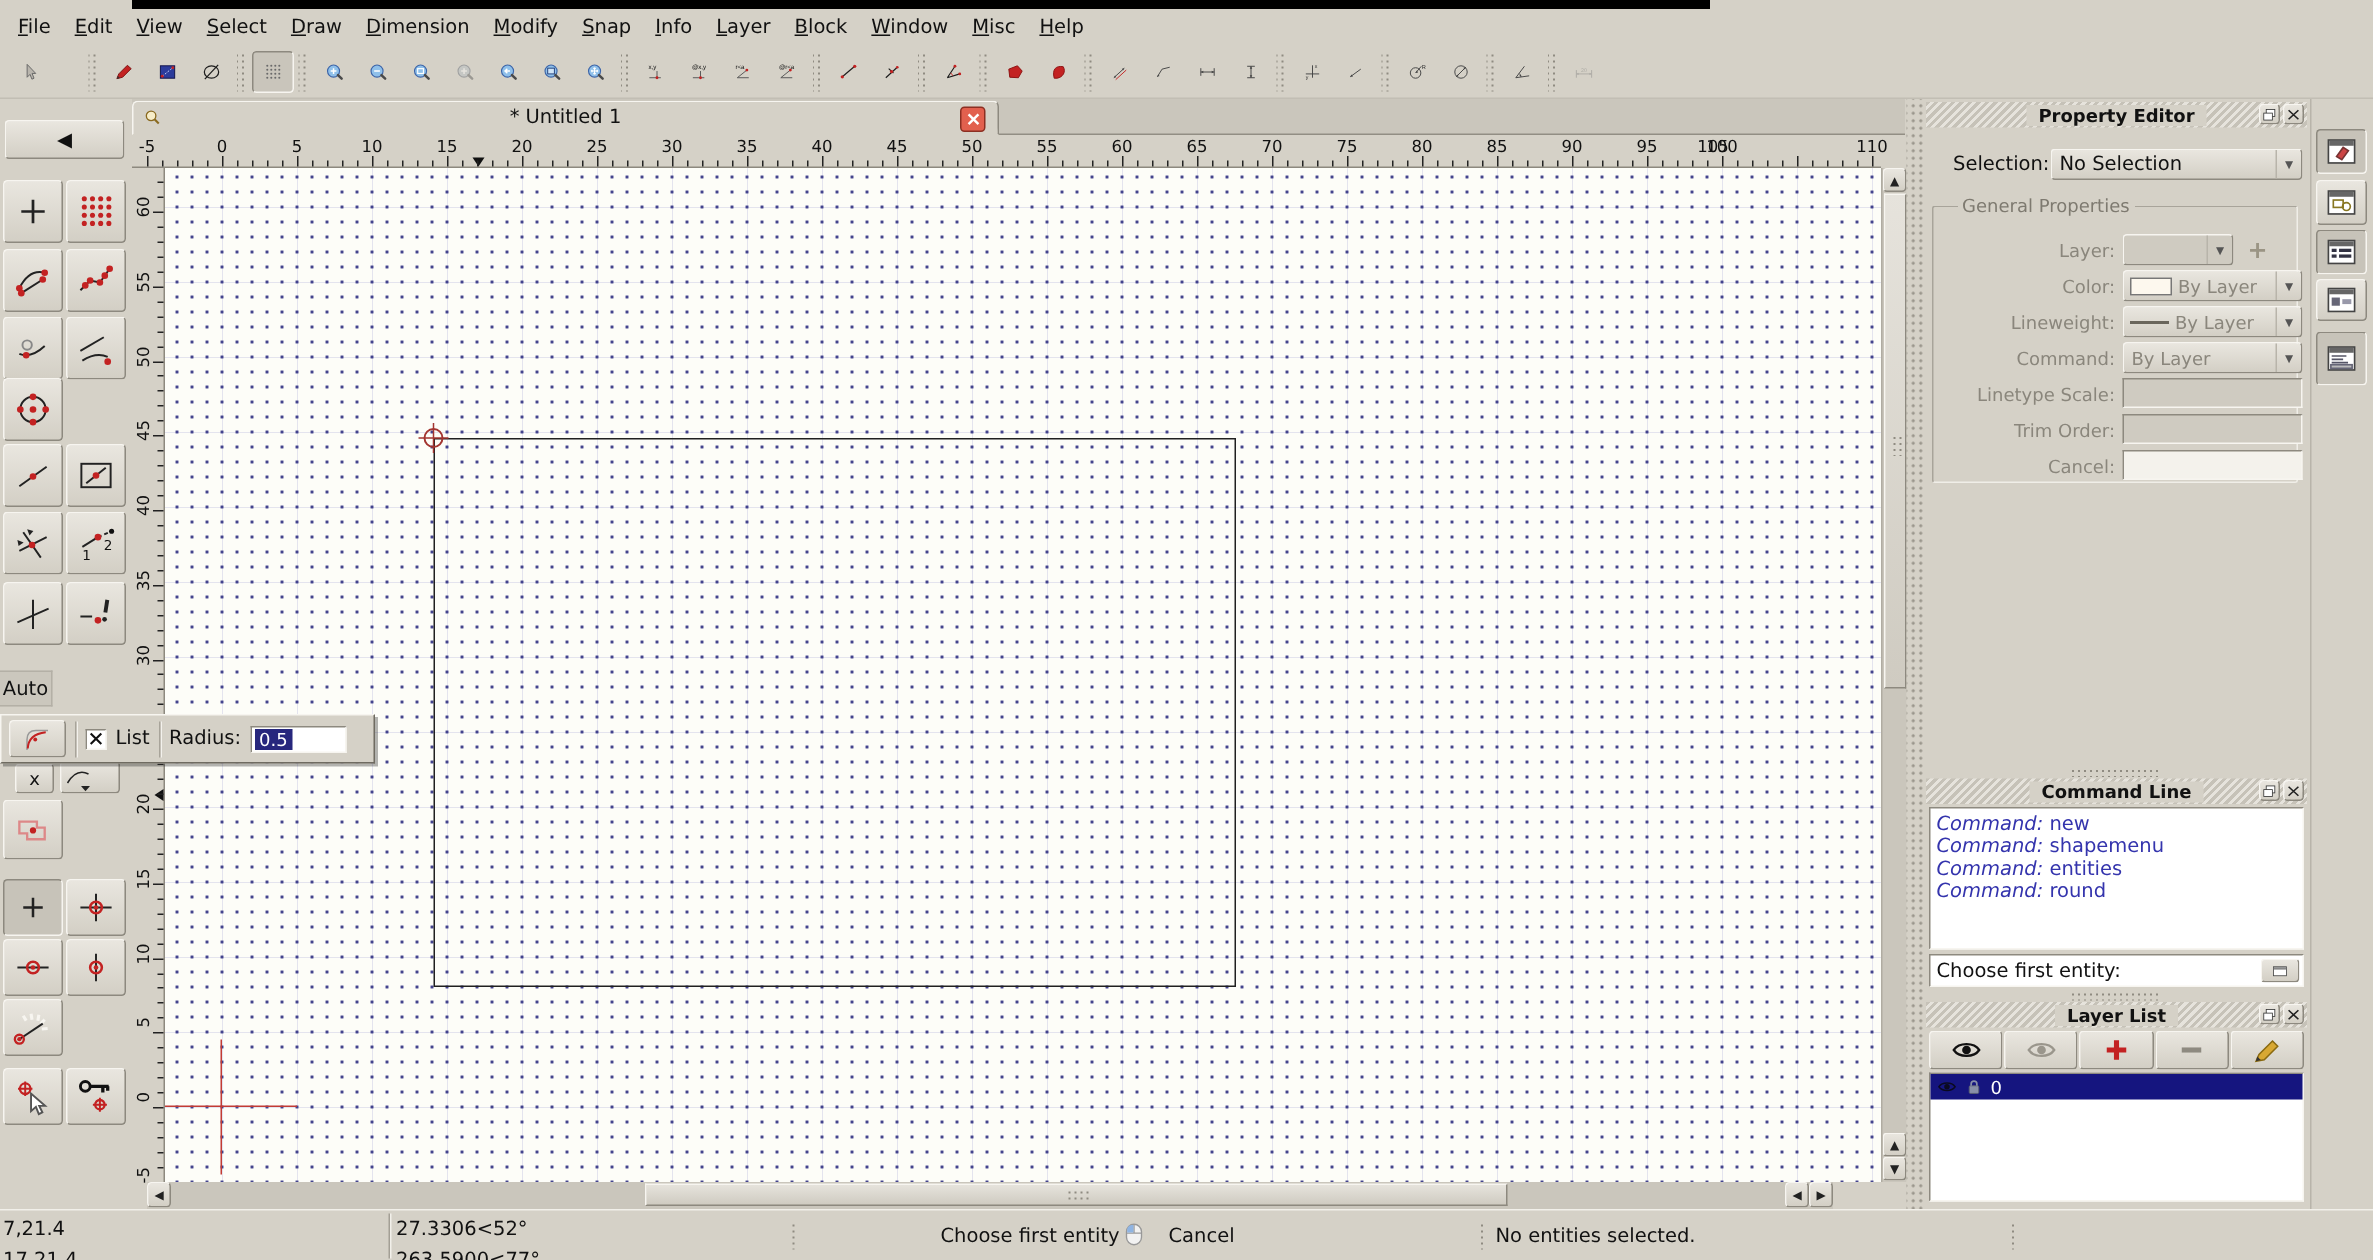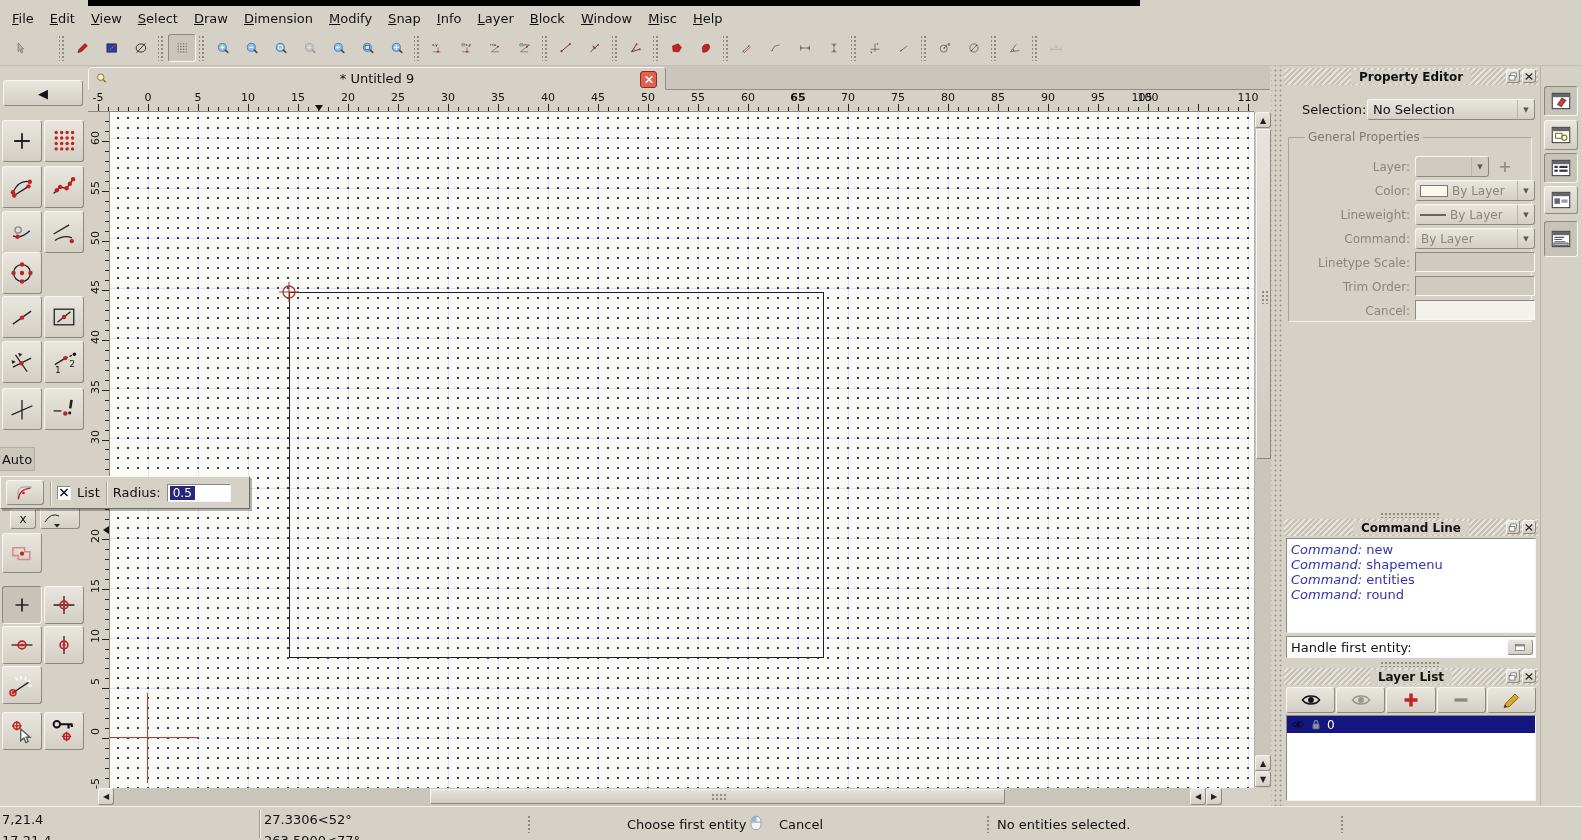--- a/index.html
+++ b/index.html
@@ -710,21 +710,21 @@
 </div>
 
 <div class="abs" id="tabbar">
   <div id="doc-tab">
     <span class="ic sm" style="position:absolute;left:6px;top:4px">
         <svg viewBox="0 0 22 20" xmlns="http://www.w3.org/2000/svg">
           <circle cx="9" cy="8" r="5" fill="#f7edc8" stroke="#8a6a20" stroke-width="1.4"></circle>
           <path d="M12.6 11.6 L17 16" stroke="#8a6a20" stroke-width="2.2"></path>
         </svg>
       </span>
-    <span class="title">* Untitled 9</span>
+    <span class="title">* Untitled 1</span>
     <div id="tab-close">
       <span class="ic xs">
           <svg viewBox="0 0 22 20" xmlns="http://www.w3.org/2000/svg">
             <path d="M5 4 L17 16 M17 4 L5 16" stroke="#fff" stroke-width="3"></path>
           </svg>
         </span>
     </div>
   </div>
 </div>
 <div class="abs" id="ruler-corner"></div>
@@ -853,21 +853,21 @@
     <span class="hlabel" style="left: 210px;">15</span>
     <span class="hlabel" style="left: 260px;">20</span>
     <span class="hlabel" style="left: 310px;">25</span>
     <span class="hlabel" style="left: 360px;">30</span>
     <span class="hlabel" style="left: 410px;">35</span>
     <span class="hlabel" style="left: 460px;">40</span>
     <span class="hlabel" style="left: 510px;">45</span>
     <span class="hlabel" style="left: 560px;">50</span>
     <span class="hlabel" style="left: 610px;">55</span>
     <span class="hlabel" style="left: 660px;">60</span>
-    <span class="hlabel" style="left: 710px; font-weight: bold;">65</span>
+    <span class="hlabel" style="left: 710px;">65</span>
     <span class="hlabel" style="left: 760px;">70</span>
     <span class="hlabel" style="left: 810px;">75</span>
     <span class="hlabel" style="left: 860px;">80</span>
     <span class="hlabel" style="left: 910px;">85</span>
     <span class="hlabel" style="left: 960px;">90</span>
     <span class="hlabel" style="left: 1010px;">95</span>
     <span class="hlabel" style="left: 1060px;">100</span>
     <span class="hlabel" style="left: 1054px;">105</span>
     <span class="hlabel" style="left: 1160px;">110</span>
   </div>
@@ -1070,21 +1070,21 @@
       </span>
     </div>
 </div>
 <div class="abs sunken" id="cmd-history">
     <div class="cmd-line"><span class="pfx">Command: </span><span>new</span></div>
     <div class="cmd-line"><span class="pfx">Command: </span><span>shapemenu</span></div>
     <div class="cmd-line"><span class="pfx">Command: </span><span>entities</span></div>
     <div class="cmd-line"><span class="pfx">Command: </span><span>round</span></div>
   </div>
 <div class="abs sunken" id="cmd-prompt">
-  <span class="ptext">Handle first entity:</span>
+  <span class="ptext">Choose first entity:</span>
   <div class="raised" id="cmd-prompt-btn">
     <span class="ic xs">
         <svg viewBox="0 0 22 20" xmlns="http://www.w3.org/2000/svg">
           <rect x="3" y="4.5" width="16" height="11" fill="#fff" stroke="#444"></rect>
           <rect x="3.5" y="5" width="15" height="3" fill="#888"></rect>
         </svg>
       </span>
   </div>
 </div>
 

